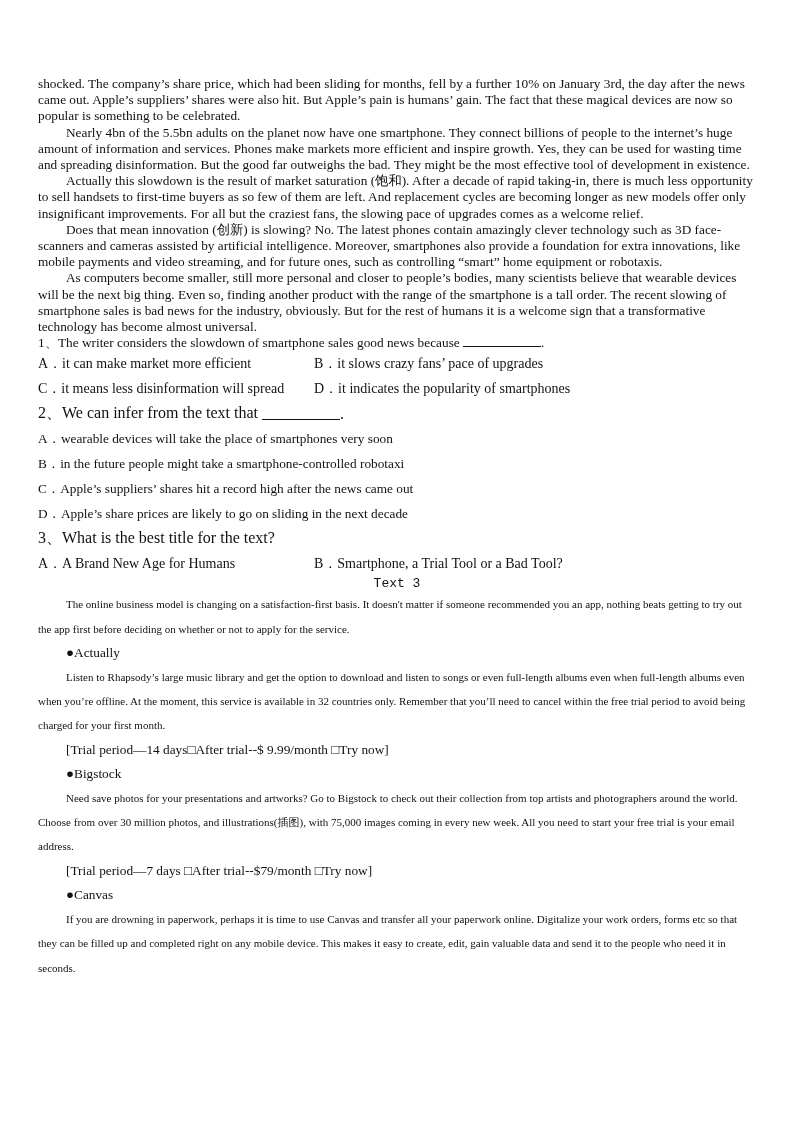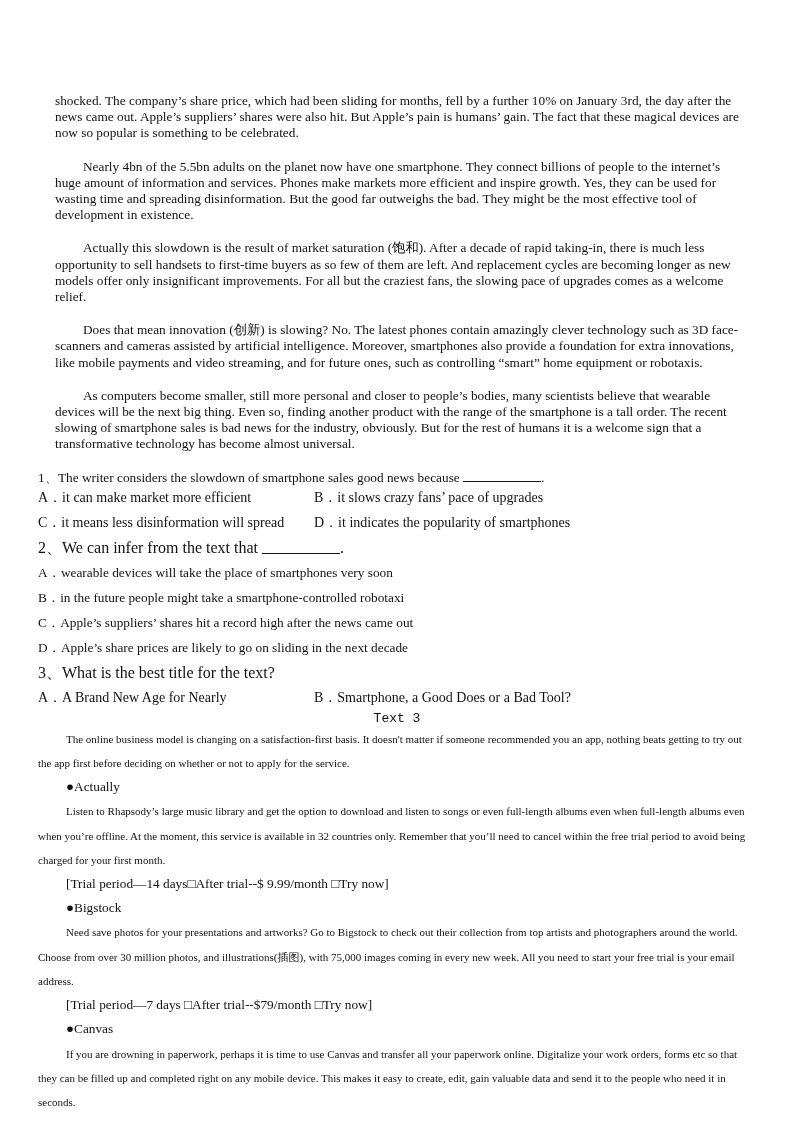--- a/index.html
+++ b/index.html
@@ -1,19 +1,19 @@
 <!DOCTYPE html>
 <html><head>
 <meta charset="utf-8">
 <style>
   html, body { margin: 0; padding: 0; background: #ffffff; }
   body { width: 794px; height: 1123px; position: relative; overflow: hidden;
          font-family: "Liberation Serif", serif; color: #111; }
   .page { position: absolute; left: 38px; top: 76px; width: 718px; }
-  .p { font-size: 13.3px; line-height: 16.2px; margin: 17px; text-align: left; }
+  .p { font-size: 13.3px; line-height: 16.2px; margin: 0; text-align: left; }
   .ind { text-indent: 28px; }
   .q { font-size: 13.3px; line-height: 16.2px; margin: 0; }
   .opt-row { display: flex; font-size: 14px; height: 25px; align-items: center; }
   .opt-row .o1 { width: 276px; }
   .opt-single { font-size: 13.3px; height: 25px; display: flex; align-items: center; }
   .q2 { font-size: 16px; height: 25px; display: flex; align-items: center; }
   .heading { font-family: "Liberation Mono", monospace; font-size: 13px; text-align: center;
              height: 16px; line-height: 16px; margin-top: 0; }
   .t3 { font-size: 11px; line-height: 24.2px; margin: 0; }
   .t3.ind { text-indent: 28px; }
@@ -55,22 +55,22 @@
     </div>
     <div class="opt-single">A．wearable devices will take the place of smartphones very soon</div>
     <div class="opt-single">B．in the future people might take a smartphone-controlled robotaxi</div>
     <div class="opt-single">C．Apple’s suppliers’ shares hit a record high after the news came out</div>
     <div class="opt-single">D．Apple’s share prices are likely to go on sliding in the next decade</div>
   </div>
 
   <div>
     <div class="q2">3、What is the best title for the text?</div>
     <div class="opt-row">
-      <span class="o1">A．A Brand New Age for Nearly</span>
-      <span>B．Smartphone, a Good Does or a Bad Tool?</span>
+      <span class="o1">A．A Brand New Age for Humans</span>
+      <span>B．Smartphone, a Trial Tool or a Bad Tool?</span>
     </div>
   </div>
 
   <div>
     <div class="heading">Text 3</div>
     <p class="t3 ind">The online business model is changing on a satisfaction-first basis. It doesn't matter if someone recommended you an app, nothing beats getting to try out the app first before deciding on whether or not to apply for the service.</p>
 
     <div class="bullet">●Actually</div>
     <p class="t3 ind">Listen to Rhapsody’s large music library and get the option to download and listen to songs or even full-length albums even when full-length albums even when you’re offline. At the moment, this service is available in 32 countries only. Remember that you’ll need to cancel within the free trial period to avoid being charged for your first month.</p>
     <div class="trial">[Trial period—14 days□After trial--$ 9.99/month □Try now]</div>

